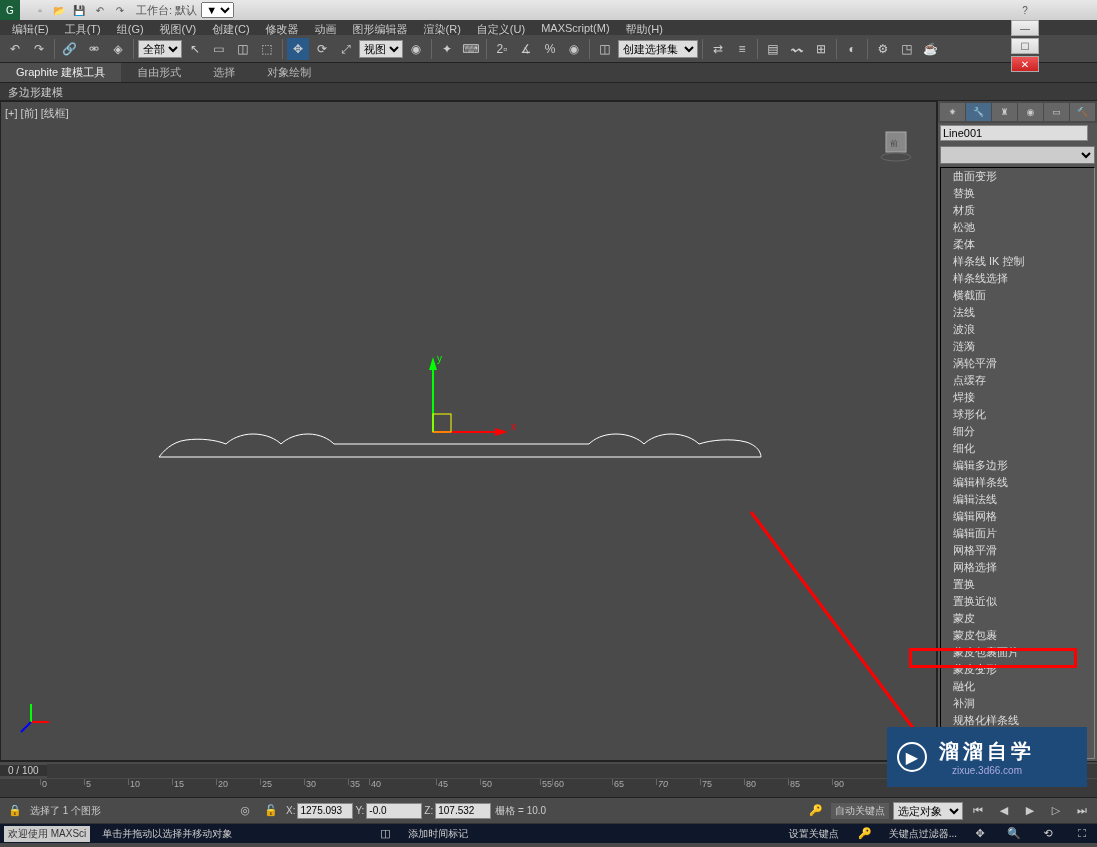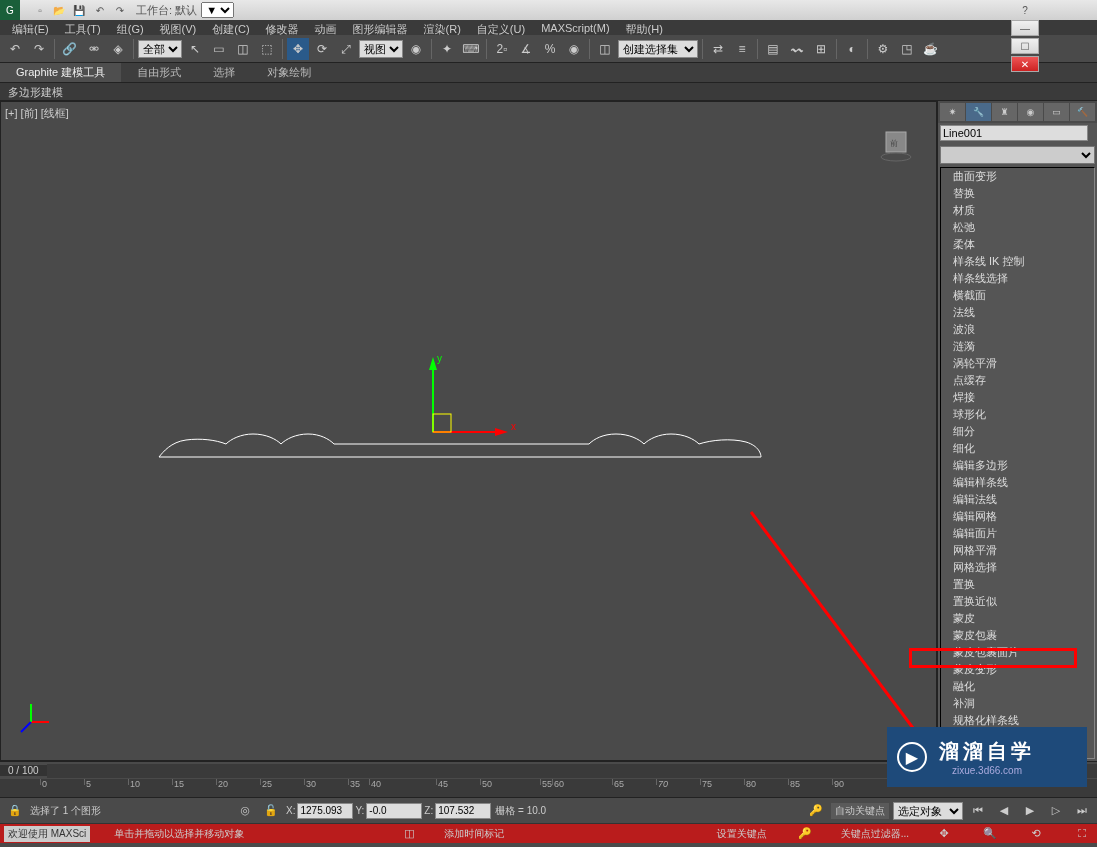--- a/index.html
+++ b/index.html
@@ -61,21 +61,21 @@
     
     .timescale { height: 18px; background: #3a3a3a; display: flex; position: relative; }
     .ts-tick { position: absolute; top: 0; font-size: 9px; color: #aaa; border-left: 1px solid #666; height: 6px; padding-left: 1px; }
     
     .statusbar { height: 26px; background: #4a4a4a; display: flex; align-items: center; font-size: 10px; color: #ccc; gap: 4px; padding: 0 4px; border-top: 1px solid #222; }
     .status-coord { display: flex; align-items: center; gap: 2px; }
     .status-coord input { width: 56px; height: 16px; font-size: 10px; background: #ddd; border: 1px solid #888; padding: 0 2px; }
     .status-coord-label { color: #ccc; }
     .status-btn { width: 22px; height: 22px; display: flex; align-items: center; justify-content: center; cursor: pointer; font-size: 11px; }
 
-    .statusbar2 { height: 20px; background: #b91c1c; display: flex; align-items: center; font-size: 10px; color: #ccc; gap: 24px; padding: 0 4px; border-top: 1px solid #333; }
+    .statusbar2 { height: 20px; background: #0f172a; display: flex; align-items: center; font-size: 10px; color: #ccc; gap: 12px; padding: 0 4px; border-top: 1px solid #333; }
     .welcome { background: #ccc; color: #333; padding: 1px 4px; font-size: 10px; }
 
     .watermark { position: absolute; right: 10px; bottom: 60px; width: 200px; height: 60px; background: #1e4a7a; color: #fff; display: flex; flex-direction: column; align-items: center; justify-content: center; z-index: 20; }
     .watermark-top { font-size: 20px; font-weight: bold; letter-spacing: 4px; }
     .watermark-bot { font-size: 10px; color: #aad; }
     .watermark-play { position: absolute; left: 10px; width: 30px; height: 30px; border: 2px solid #fff; border-radius: 50%; display: flex; align-items: center; justify-content: center; }
   </style>
 </head>
 <body>
 

